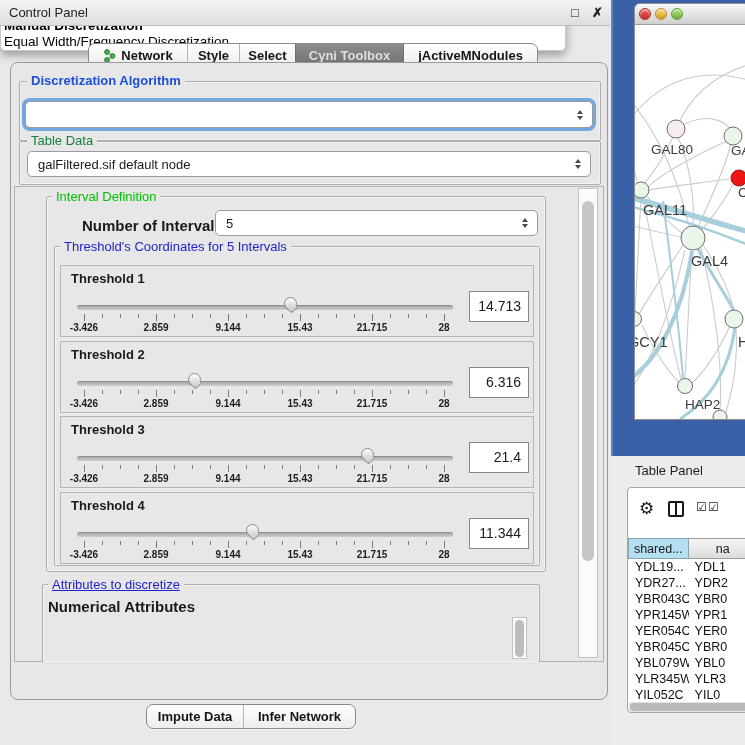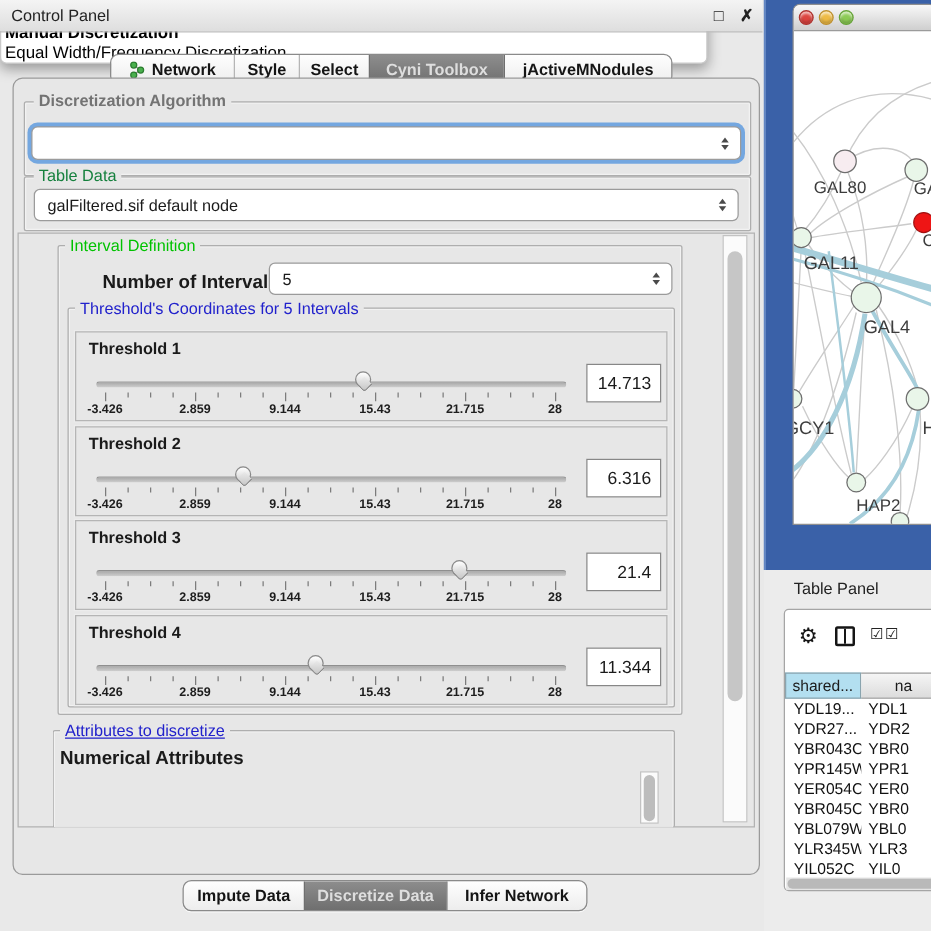--- a/index.html
+++ b/index.html
@@ -28,21 +28,21 @@
   #bottom-tabbar { left:146px; top:704px; }
 
   #outer-panel { left:10px; top:62px; width:598px; height:638px; background:#e7e7e7;
     border:1px solid #9a9a9a; border-radius:8px; }
 
   .groupbox { position:absolute; border:1px solid #aeaeae; border-radius:2px;
     box-shadow:inset 0 0 0 1px #f2f2f2; }
   .group-title { position:absolute; font-size:13px; background:#e7e7e7; padding:0 4px; white-space:nowrap; }
   .gt-green { color:#00c200; }
   .gt-blue  { color:#2222cc; }
-  .gt-gray  { color:#737373; }
+  .gt-gray  { color:#1d4ed8; }
 
   .combo { position:absolute; background:#fff; border:1px solid #9b9b9b; border-radius:5px;
     font-size:13px; display:flex; align-items:center; padding:0 24px 0 10px; }
   .combo .arrows { position:absolute; right:9px; top:50%; transform:translateY(-50%); }
   .arr-up { width:0;height:0;border-left:3.5px solid transparent;border-right:3.5px solid transparent;
     border-bottom:4.5px solid #4a4a4a; margin-bottom:2px; }
   .arr-dn { width:0;height:0;border-left:3.5px solid transparent;border-right:3.5px solid transparent;
     border-top:4.5px solid #4a4a4a; }
   .combo.focused { box-shadow:0 0 0 3px #74a7e0; }
 
@@ -373,23 +373,20 @@
   <div class="group-title gt-blue abs" style="left:48px;top:577px;text-decoration:underline;">Attributes to discretize</div>
   <div class="lbl bold abs" style="left:48px;top:598px;">Numerical Attributes</div>
   <div class="vscroll abs" id="attr-vscroll">
     <div class="vthumb" id="attr-vthumb"></div>
   </div>
 
 
   <div id="bottom-tabbar" class="abs segbar">
     <div class="seg" style="width:96px">
       <span>Impute Data</span>
-    </div>
-    <div class="seg selected" style="width:114px">
-      <span>Discretize Data</span>
     </div>
     <div class="seg" style="width:112px">
       <span>Infer Network</span>
     </div>
   </div>
 
   <div id="algo-popup">
     <div class="prompt">Select algorithm to view settings</div>
     <div class="opt first">Manual Discretization</div>
     <div class="opt">Equal Width/Frequency Discretization</div>

